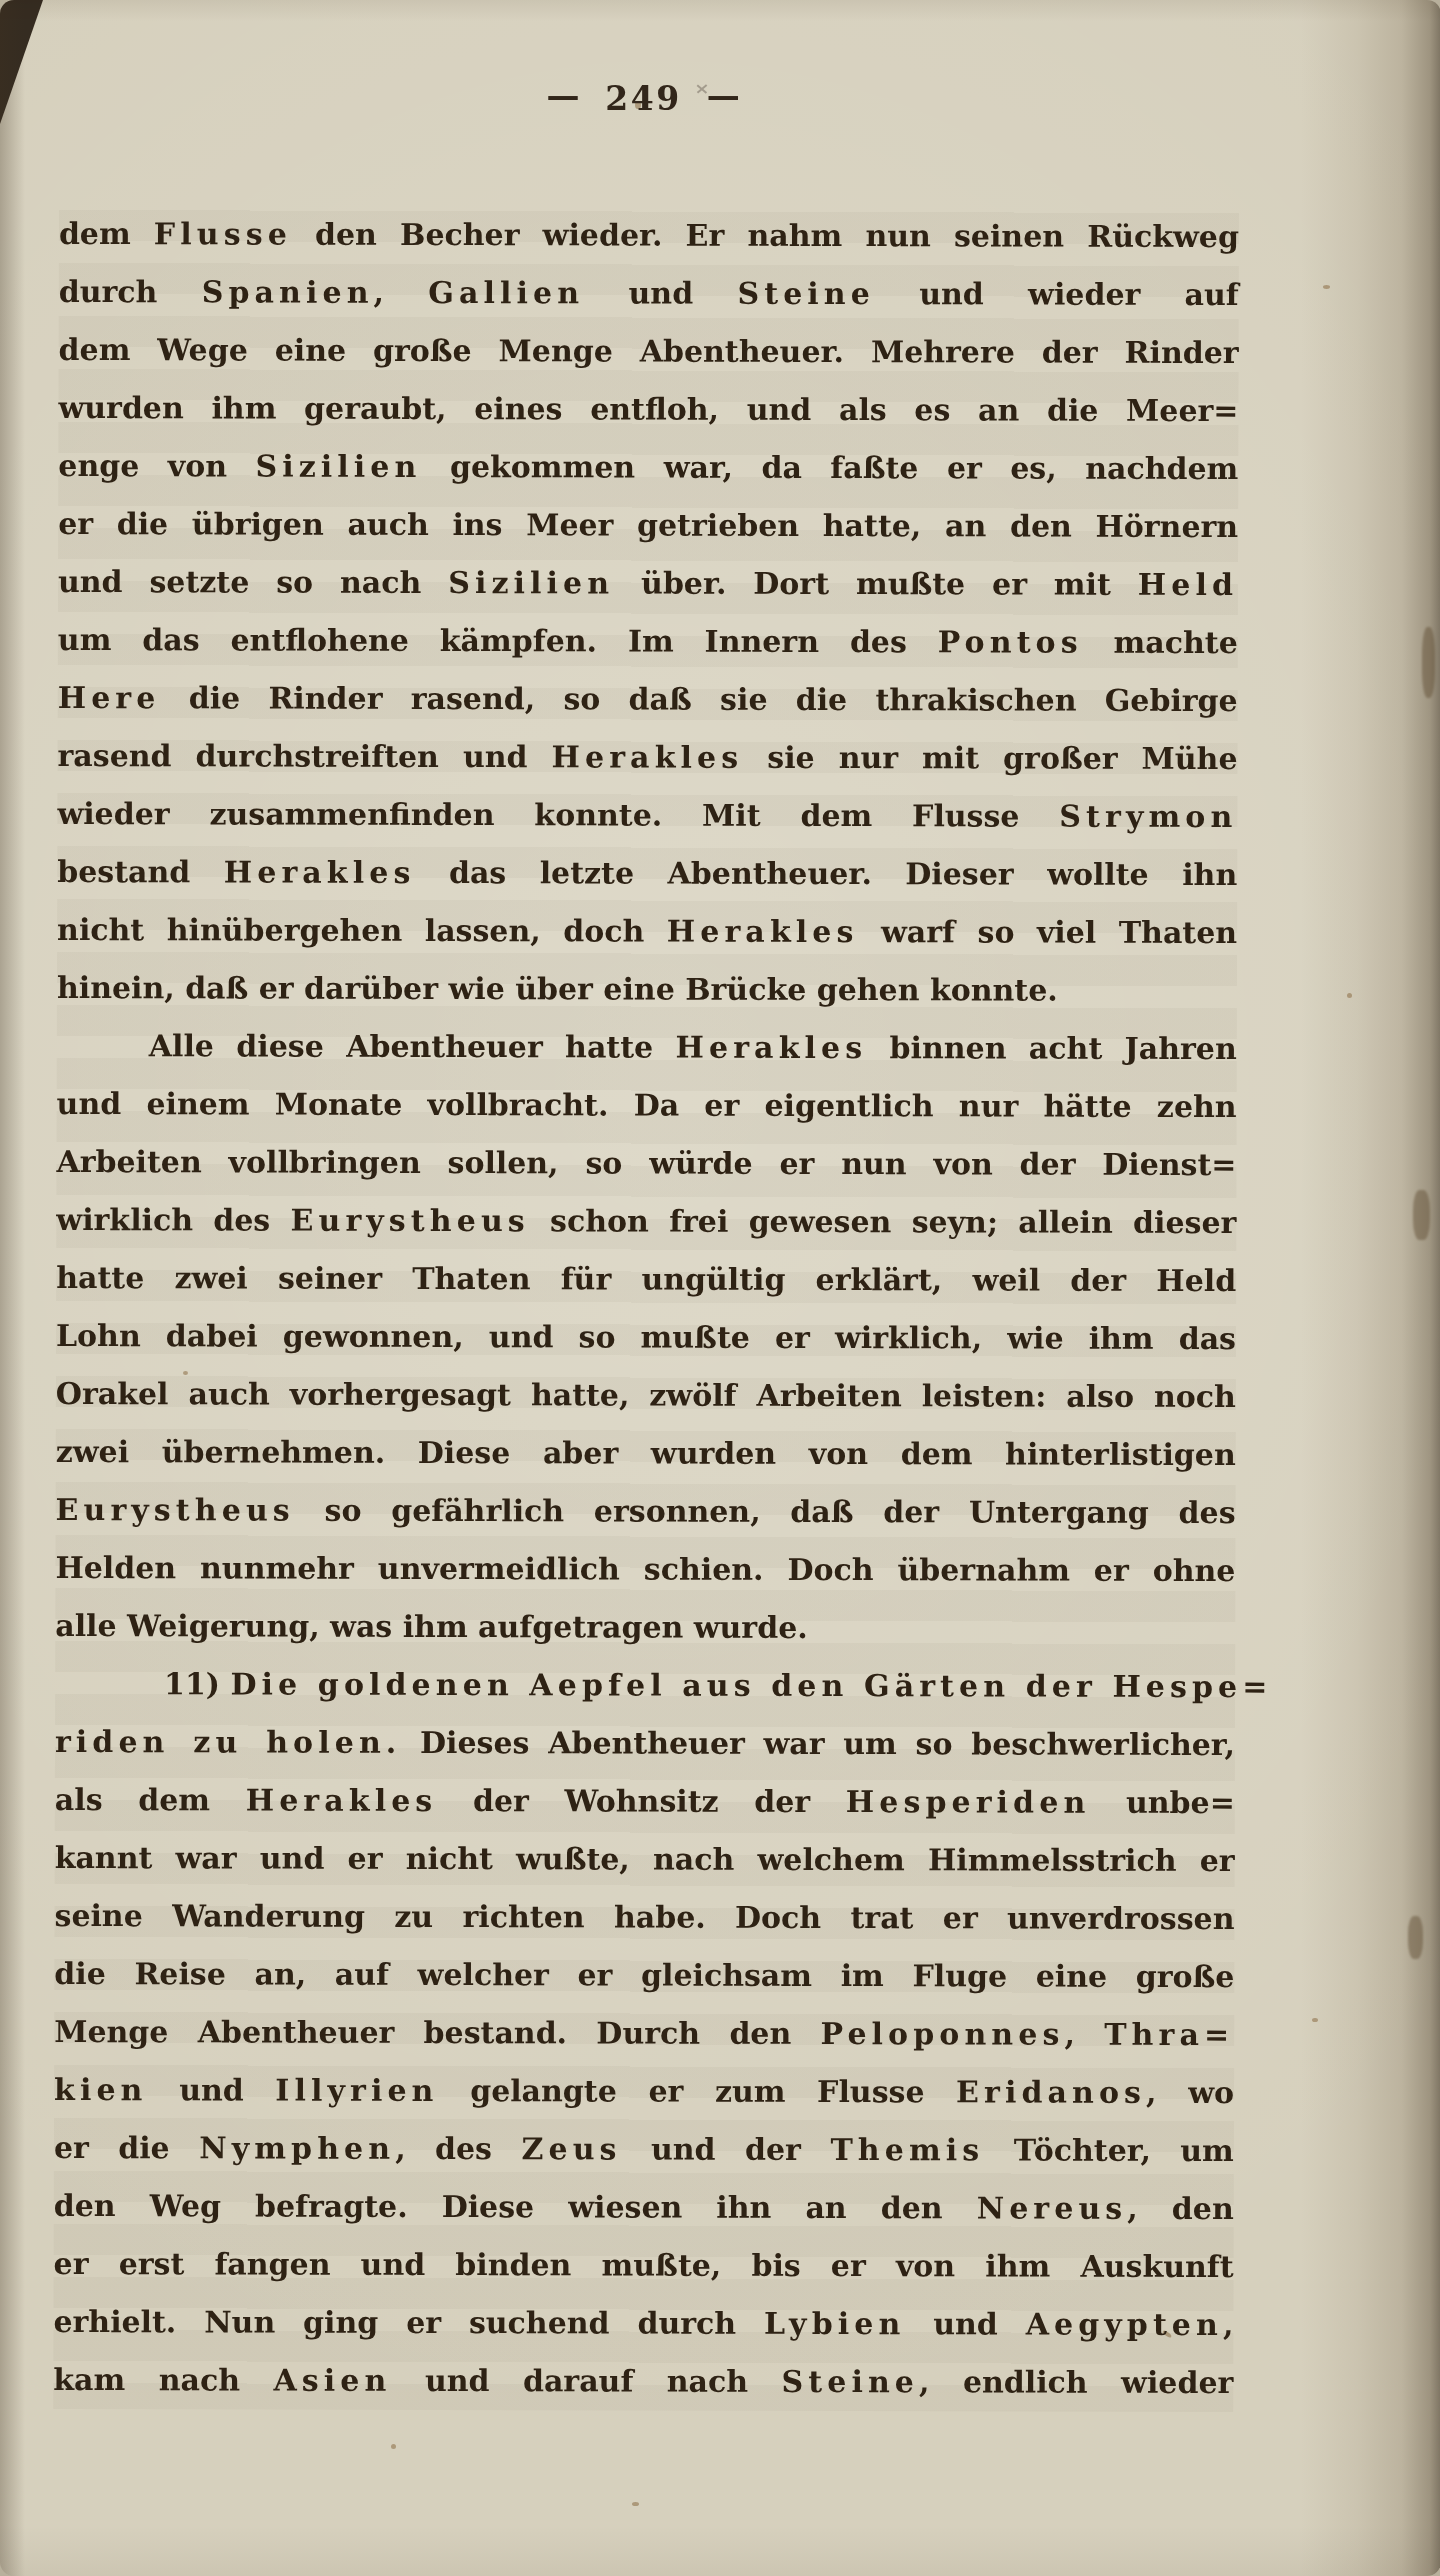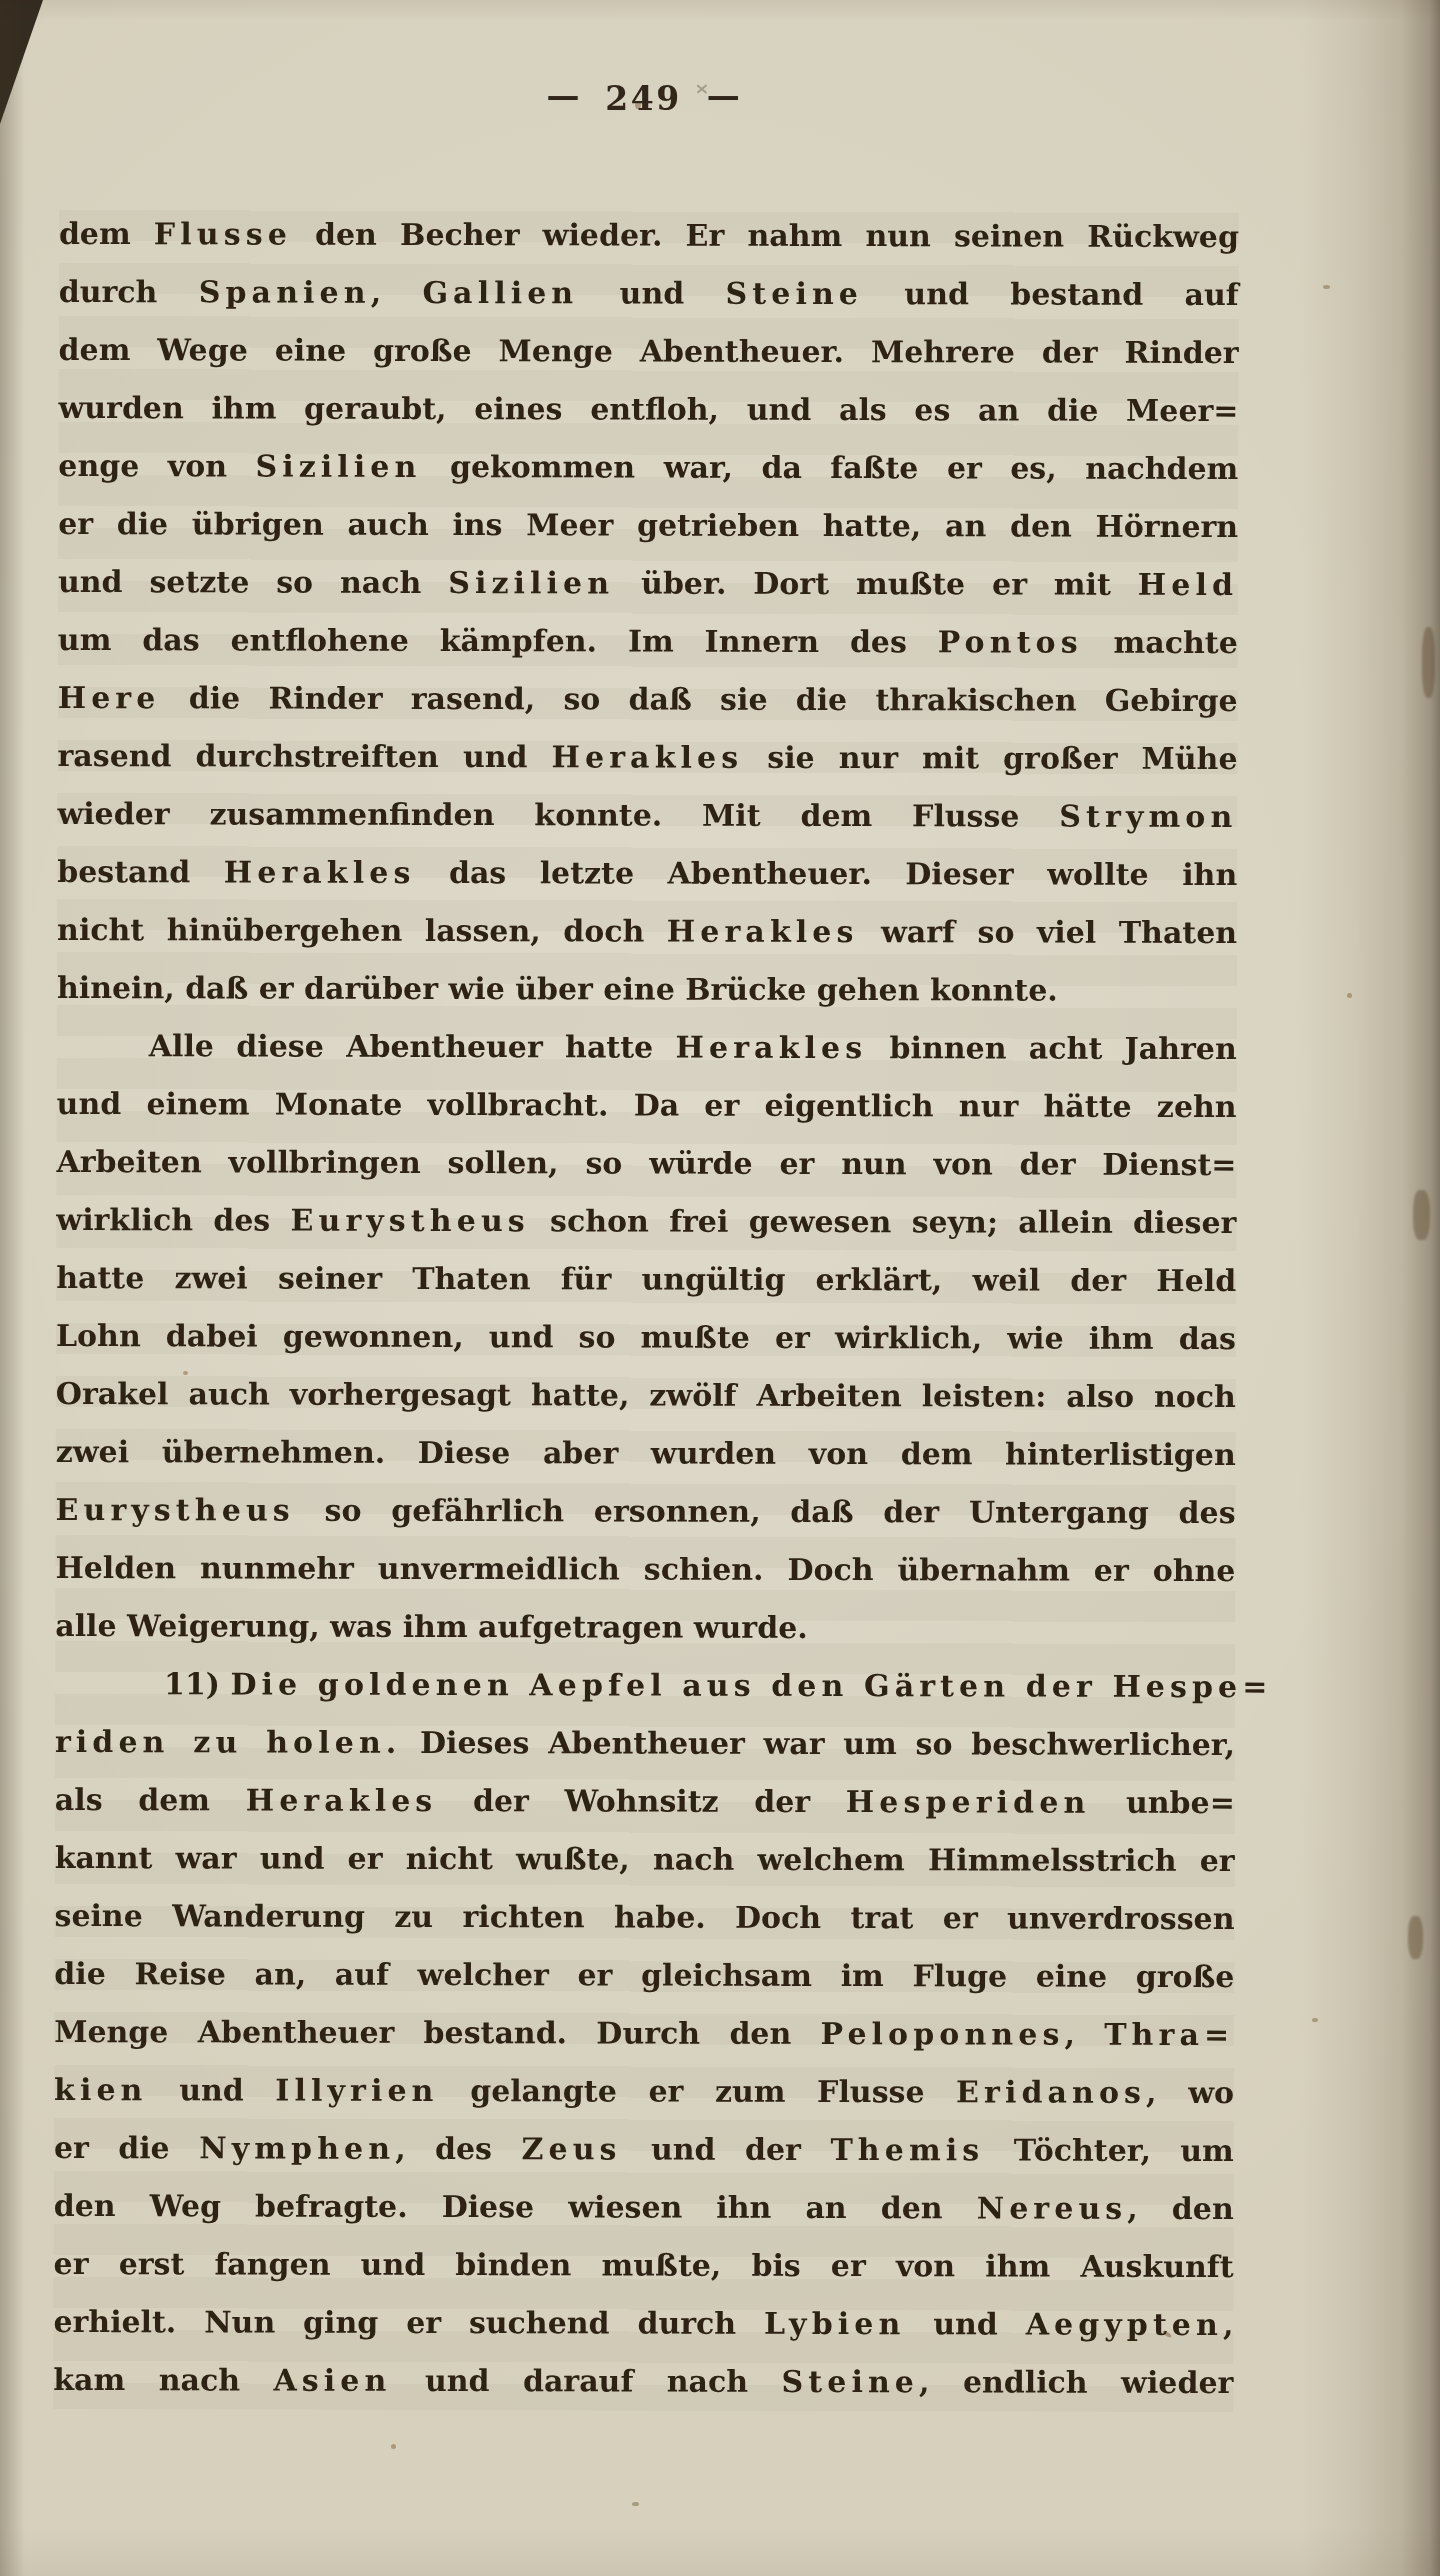--- a/index.html
+++ b/index.html
@@ -8,20 +8,21 @@
     position:relative;
     width:1441px;height:2576px;
     background:
       radial-gradient(ellipse 130% 90% at 46% 42%, rgba(255,255,250,0.20), rgba(0,0,0,0) 60%),
       linear-gradient(180deg, rgba(90,72,48,0.10) 0, rgba(0,0,0,0) 21.5px),
       linear-gradient(0deg,   rgba(90,72,48,0.08) 0, rgba(0,0,0,0) 50px),
       #d6d0bd;
     overflow:hidden;
     font-family:"DejaVu Serif","Liberation Serif",serif;
     color:#2e2214;
+    border-radius:14px;
   }
   
   .band-right{position:absolute;top:0;right:0;width:140px;height:100%;
     background:linear-gradient(90deg, rgba(107,88,60,0) 0%, rgba(107,88,60,0.10) 40%,
       rgba(96,77,50,0.22) 72%, rgba(74,58,36,0.40) 92%, rgba(52,40,24,0.55) 100%);}
   .band-left{position:absolute;top:0;left:0;width:25px;height:100%;
     background:linear-gradient(90deg, rgba(64,50,32,0.30), rgba(64,50,32,0) 100%);}
   .corner-tl{position:absolute;top:0;left:0;width:43px;height:124px;background:#231a10;
     clip-path:polygon(0 0,100% 0,0 100%);opacity:.9;}
   .speck{position:absolute;background:#8a6b43;border-radius:50%;opacity:.55;}
@@ -84,21 +85,21 @@
   <div class="speck" style="left:391px;top:2444px;width:5px;height:5px;"></div>
   <div class="speck" style="left:632px;top:2502px;width:6.6px;height:4.1px;"></div>
   <div class="speck" style="left:183px;top:1371px;width:5px;height:4.1px;"></div>
 
   <div class="header">
     <span class="dash">—</span><span class="pagenum">249</span><span class="dash">—</span>
   </div>
 
   <div class="textblock" id="textblock">
       <div class="line"><span>dem </span><span class="sp">Flusse</span><span> den Becher wieder. Er nahm nun seinen Rückweg</span></div>
-      <div class="line"><span>durch </span><span class="sp">Spanien</span><span>, </span><span class="sp">Gallien</span><span> und </span><span class="sp">Steine</span><span> und bestand auf</span></div>
+      <div class="line"><span>durch </span><span class="sp">Spanien</span><span>, </span><span class="sp">Gallien</span><span> und </span><span class="sp">Steine</span><span> und wieder auf</span></div>
       <div class="line"><span>dem Wege eine große Menge Abentheuer. Mehrere der Rinder</span></div>
       <div class="line"><span>wurden ihm geraubt, eines entfloh, und als es an die Meer=</span></div>
       <div class="line"><span>enge von </span><span class="sp">Sizilien</span><span> gekommen war, da faßte er es, nachdem</span></div>
       <div class="line"><span>er die übrigen auch ins Meer getrieben hatte, an den Hörnern</span></div>
       <div class="line"><span>und setzte so nach </span><span class="sp">Sizilien</span><span> über. Dort mußte er mit </span><span class="sp">Held</span></div>
       <div class="line"><span>um das entflohene kämpfen. Im Innern des </span><span class="sp">Pontos</span><span> machte</span></div>
       <div class="line"><span class="sp">Here</span><span> die Rinder rasend, so daß sie die thrakischen Gebirge</span></div>
       <div class="line"><span>rasend durchstreiften und </span><span class="sp">Herakles</span><span> sie nur mit großer Mühe</span></div>
       <div class="line"><span>wieder zusammenfinden konnte. Mit dem Flusse </span><span class="sp">Strymon</span></div>
       <div class="line"><span>bestand </span><span class="sp">Herakles</span><span> das letzte Abentheuer. Dieser wollte ihn</span></div>

